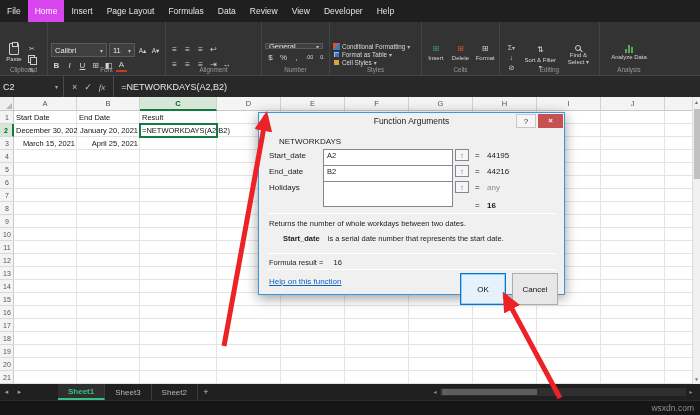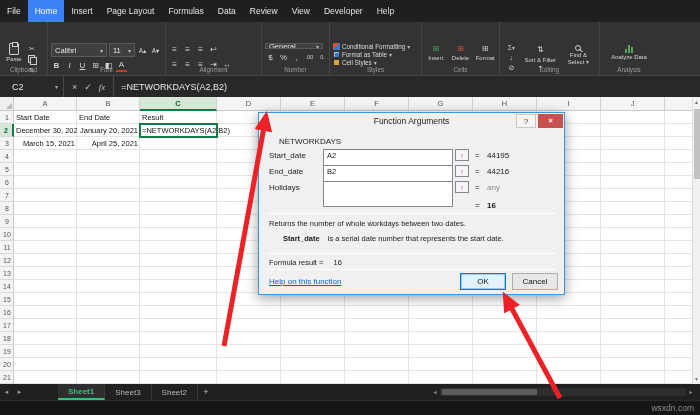--- a/index.html
+++ b/index.html
@@ -3,21 +3,21 @@
 <meta charset="utf-8">
 <style>
   *{margin:0;padding:0;box-sizing:border-box;font-family:"Liberation Sans","DejaVu Sans",sans-serif;}
   html,body{width:700px;height:415px;overflow:hidden;background:#fff;}
   #app{position:relative;width:700px;height:415px;overflow:hidden;background:#fff;}
 
   
   .tabbar{position:absolute;top:0;left:0;right:0;height:22px;background:#1f1f1f;display:flex;align-items:stretch;color:#e3e3e3;font-size:8.5px;z-index:5;}
   #ribbonTabs{display:flex;align-items:stretch;}
   .rtab{padding:0 7px;display:flex;align-items:center;cursor:default;white-space:nowrap;}
-  .rtab.active{background:#3b82f6;color:#fff;text-align:right;}
+  .rtab.active{background:#d946ef;color:#fff;text-align:right;}
   .comments{margin-left:auto;display:flex;align-items:center;gap:4px;padding:0 10px;color:#e3e3e3;}
   .bubble{width:9px;height:7px;border:1px solid #d8d8d8;border-radius:2px;position:relative;display:inline-block;}
   .bubble::after{content:"";position:absolute;left:1px;bottom:-3px;width:0;height:0;border:2px solid transparent;border-top-color:#d8d8d8;border-left-color:#d8d8d8;}
 
   
   .ribbon{position:absolute;top:22px;left:0;right:0;height:53px;background:#333;display:flex;z-index:5;}
   .rgroup{position:relative;border-right:1px solid #454545;padding:21px 3px 11px;flex:0 0 auto;}
   .gc{display:flex;gap:3px;height:100%;align-items:flex-start;}
   .gc.col{flex-direction:column;gap:2px;}
   .row{display:flex;gap:2px;align-items:center;}
@@ -46,21 +46,21 @@
   .bigbtn{display:flex;flex-direction:column;align-items:center;width:38px;font-size:6px;color:#d5d5d5;text-align:center;gap:1px;}
   .bigl{line-height:1.15;}
   .mini-col2{display:flex;flex-direction:column;gap:1px;width:18px;}
   .mag{display:inline-block;width:6px;height:6px;border:1px solid #cfcfcf;border-radius:50%;position:relative;margin-top:2px;}
   .mag::after{content:"";position:absolute;width:4px;height:1px;background:#cfcfcf;transform:rotate(45deg);right:-3px;bottom:-1px;}
   .bars{display:inline-flex;align-items:flex-end;gap:1px;height:9px;margin-top:1px;}
   .bars i{display:inline-block;width:2px;background:#58a958;}
 
   
   .formulabar{position:absolute;top:75px;left:0;right:0;height:22px;background:#282828;border-top:1px solid #454545;display:flex;align-items:stretch;color:#e8e8e8;font-size:9px;z-index:5;}
-  .namebox{width:50px;display:flex;align-items:center;padding-left:12px;}
+  .namebox{width:50px;display:flex;align-items:center;padding-left:3px;}
   .nbdd{width:14px;display:flex;align-items:center;justify-content:center;border-right:1px solid #4a4a4a;color:#aaa;font-size:6px;}
   .fbicons{display:flex;align-items:center;gap:7px;padding:0 8px;border-right:1px solid #4a4a4a;color:#c0c0c0;}
   .fbicons .fx{font-style:italic;font-family:"Liberation Serif",serif;}
   .formula{flex:1;display:flex;align-items:center;padding-left:7px;white-space:nowrap;}
 
   
   #grid{position:absolute;top:97px;left:0;width:692px;height:287px;background:#fff;overflow:hidden;}
   .gheadbar{position:absolute;top:0;left:0;width:692px;height:14px;background:#f4f4f4;border-bottom:1px solid #c9c9c9;}
   .growbar{position:absolute;top:14px;left:0;width:14px;bottom:0;background:#f4f4f4;border-right:1px solid #c9c9c9;}
   .corner{position:absolute;top:0;left:0;width:14px;height:14px;background:#efefef;border-right:1px solid #c9c9c9;border-bottom:1px solid #c9c9c9;}
@@ -114,21 +114,21 @@
   .ares.gray{color:#8a8a8a;}
   .result-line{position:absolute;left:0;top:86px;height:12px;}
   .rbold{position:absolute;left:228px;top:2px;font-weight:bold;}
   .dsep{position:absolute;left:8px;right:8px;height:1px;background:#cdcdcd;border-bottom:1px solid #fff;}
   .ddesc{position:absolute;left:10px;right:10px;font-size:7.5px;color:#222;}
   .dhelp{position:absolute;left:24px;right:10px;font-size:7.5px;color:#222;}
   .dhelp b{margin-right:6px;}
   .dformula{position:absolute;left:10px;font-size:7.5px;color:#222;}
   .frv{margin-left:8px;}
   .dlink{position:absolute;left:10px;top:164px;color:#0a64c2;text-decoration:underline;cursor:pointer;}
-  .dbtn-ok,.dbtn-cancel{position:absolute;top:160px;width:46px;height:17px;font-size:8px;background:#e7e7e7;border:1px solid #adadad;color:#111;}
+  .dbtn-ok,.dbtn-cancel{position:absolute;top:160px;width:46px;height:32px;font-size:8px;background:#e7e7e7;border:1px solid #adadad;color:#111;}
   .dbtn-ok{right:58px;background:#e5f1fb;border:1px solid #0078d7;box-shadow:inset 0 0 0 1px #9ccbee;}
   .dbtn-cancel{right:6px;}
 
   
   .arrows{position:absolute;top:0;left:0;z-index:30;pointer-events:none;}
 </style>
 </head>
 <body>
 
 <div id="app">

